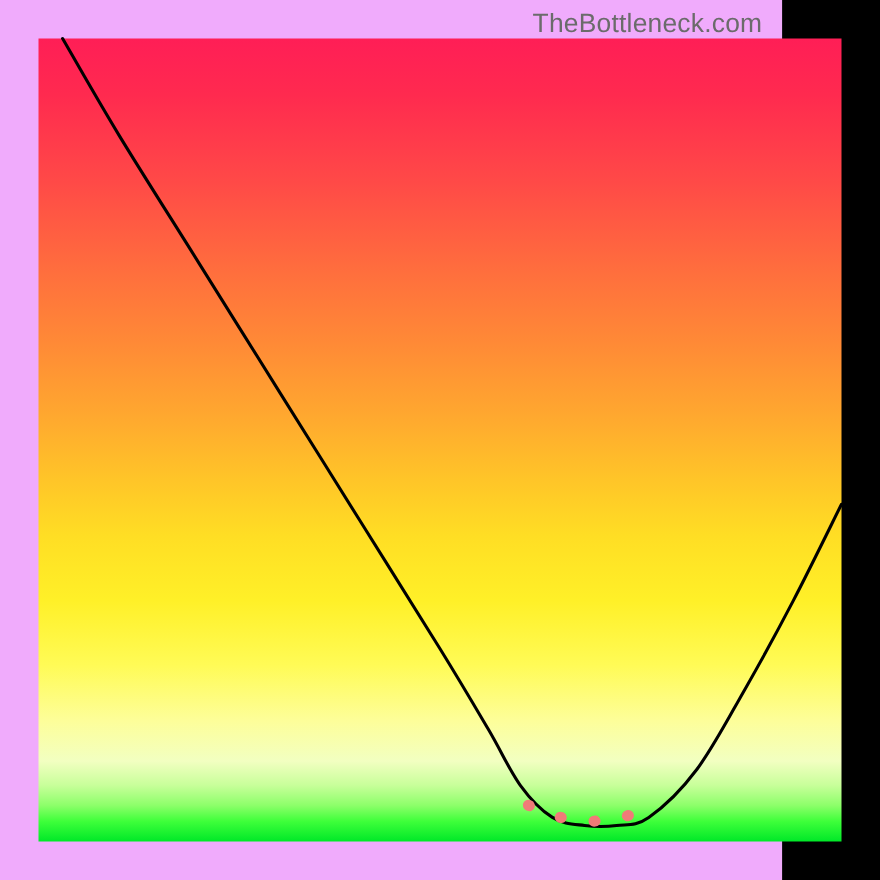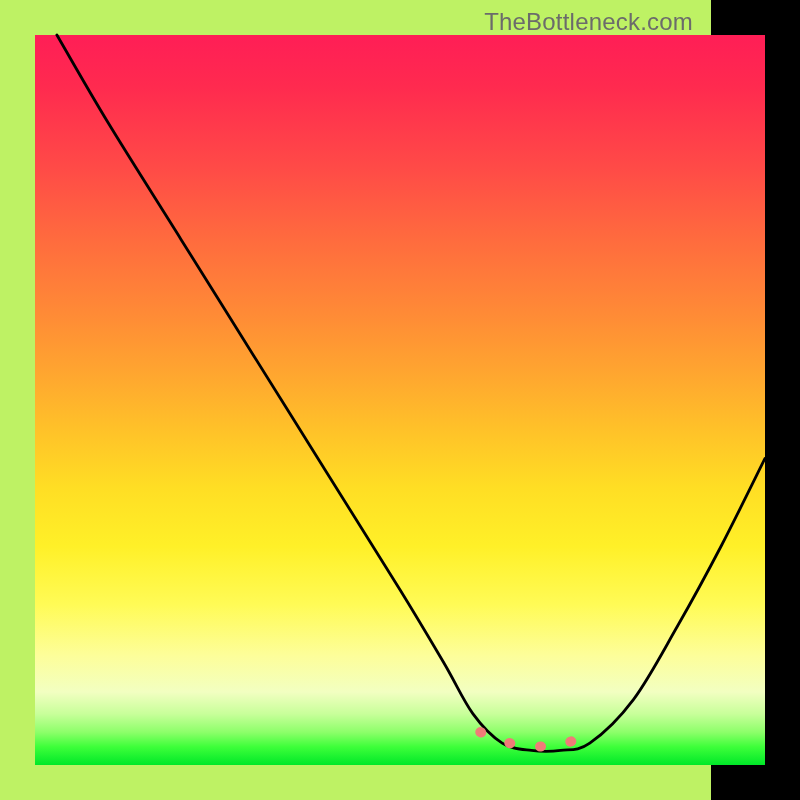--- a/index.html
+++ b/index.html
@@ -8,21 +8,21 @@
     width: 800px;
     height: 800px;
     background: #000;
     font-family: Arial, Helvetica, sans-serif;
     overflow: hidden;
   }
   .container {
     position: relative;
     width: 711px;
     height: 800px;
-    background: #bef264;
+    background: #f0abfc;
   }
   .plot-area {
     position: absolute;
     left: 35px;
     top: 35px;
     width: 730px;
     height: 730px;
     
     background: linear-gradient(
       to bottom,

